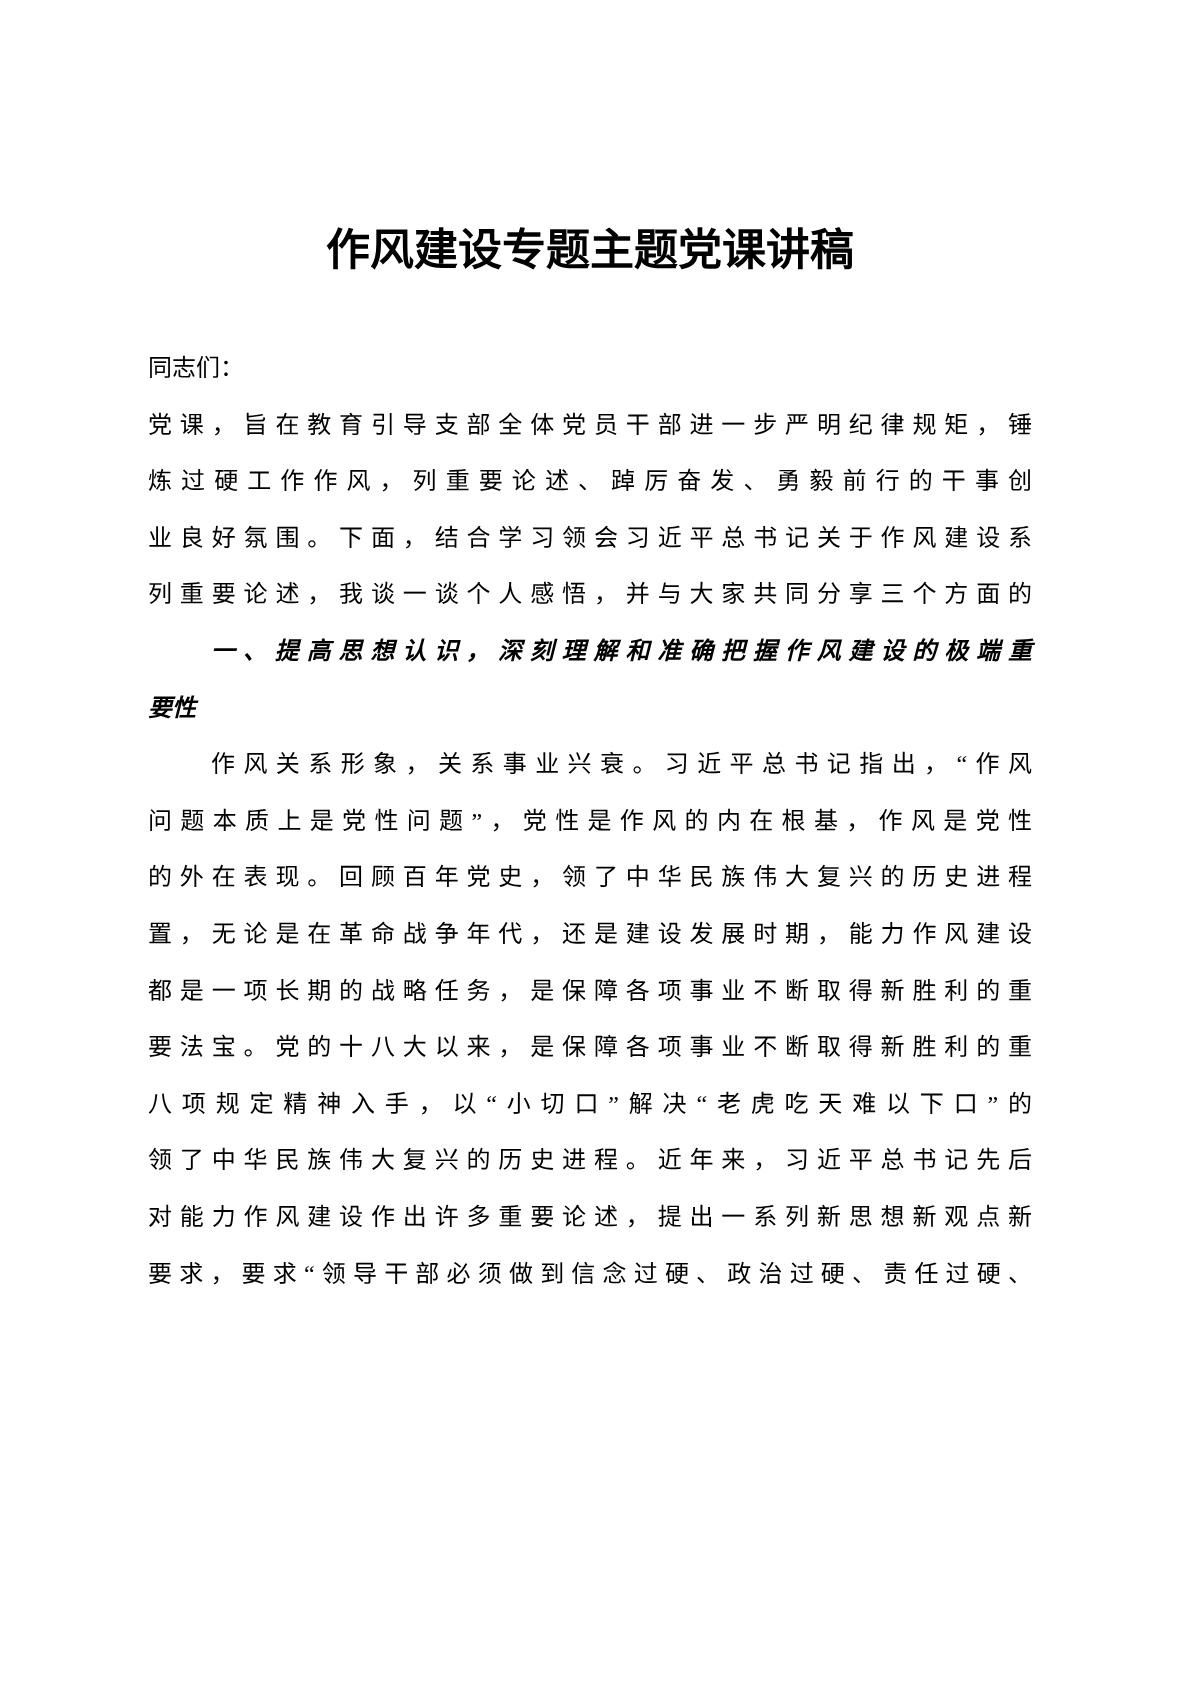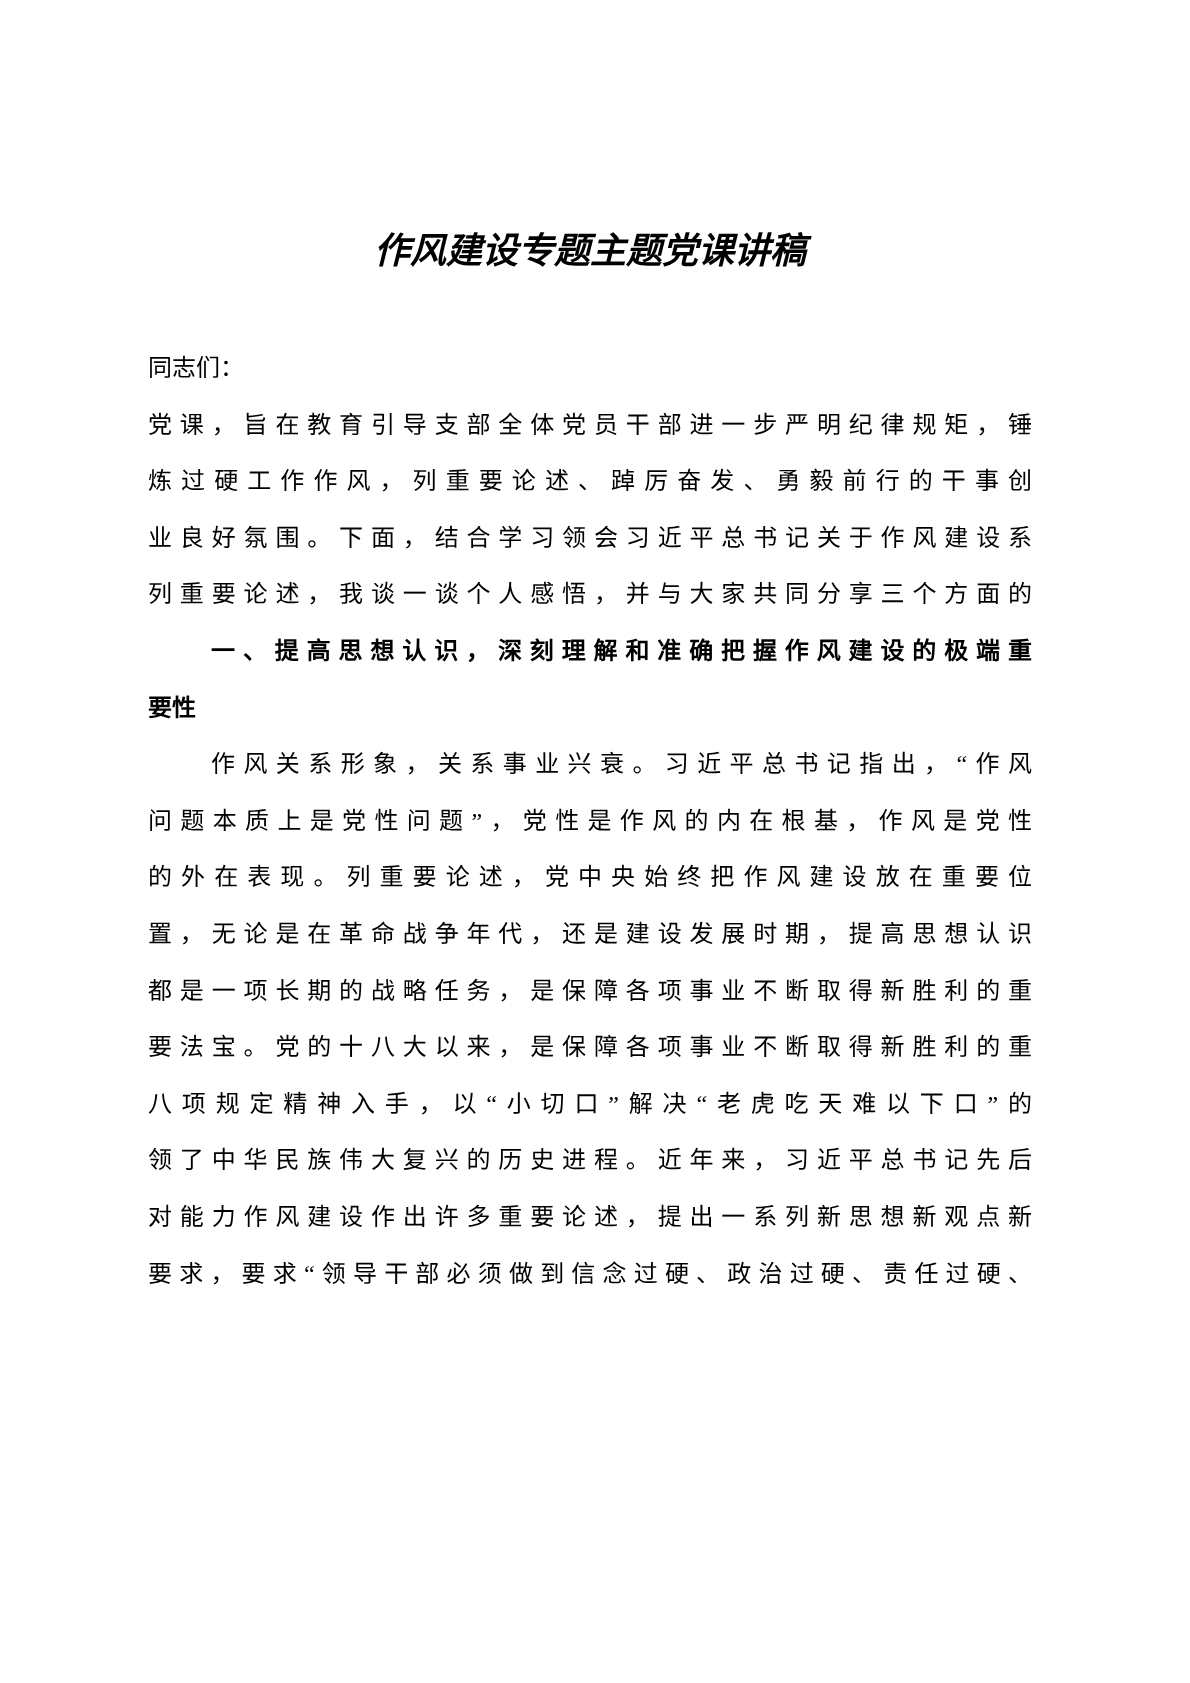--- a/index.html
+++ b/index.html
@@ -15,40 +15,40 @@
     color: #000000;
     font-family: "Liberation Serif", "DejaVu Serif", serif;
     overflow: hidden;
   }
   .doc-title {
     position: absolute;
     left: 148px;
     top: 223px;
     width: 884px;
     margin: 0;
-    font-size: 36px;
+    font-size: 44px;
     line-height: 56px;
     font-weight: bold;
     text-align: center;
     font-family: "Liberation Serif", "DejaVu Serif", serif;
     white-space: nowrap;
-    font-style: italic;
   }
   .doc-body {
     position: absolute;
     left: 148px;
     top: 340px;
     width: 884px;
     font-size: 24px;
     line-height: 56.6px;
   }
   .block { margin: 0; padding: 0; }
   .block.style-heading .line {
     font-family: "Liberation Sans", "DejaVu Sans", sans-serif;
     font-weight: bold;
+    font-style: italic;
   }
   .line {
     text-align: justify;
     text-align-last: justify;
     height: 56.6px;
     overflow: visible;
   }
   .line.flush {
     text-align: left;
     text-align-last: left;
@@ -72,22 +72,22 @@
         <div class="line">业良好氛围。下面，结合学习领会习近平总书记关于作风建设系</div>
         <div class="line">列重要论述，我谈一谈个人感悟，并与大家共同分享三个方面的</div>
       </div>
       <div class="block style-heading">
         <div class="line indent">一、提高思想认识，深刻理解和准确把握作风建设的极端重</div>
         <div class="line flush">要性</div>
       </div>
       <div class="block style-body">
         <div class="line indent">作风关系形象，关系事业兴衰。习近平总书记指出，“作风</div>
         <div class="line">问题本质上是党性问题”，党性是作风的内在根基，作风是党性</div>
-        <div class="line">的外在表现。列重要论述，党中央始终把作风建设放在重要位</div>
-        <div class="line">置，无论是在革命战争年代，还是建设发展时期，提高思想认识</div>
+        <div class="line">的外在表现。回顾百年党史，领了中华民族伟大复兴的历史进程</div>
+        <div class="line">置，无论是在革命战争年代，还是建设发展时期，能力作风建设</div>
         <div class="line">都是一项长期的战略任务，是保障各项事业不断取得新胜利的重</div>
         <div class="line">要法宝。党的十八大以来，是保障各项事业不断取得新胜利的重</div>
         <div class="line">八项规定精神入手，以“小切口”解决“老虎吃天难以下口”的</div>
         <div class="line">领了中华民族伟大复兴的历史进程。近年来，习近平总书记先后</div>
         <div class="line">对能力作风建设作出许多重要论述，提出一系列新思想新观点新</div>
         <div class="line">要求，要求“领导干部必须做到信念过硬、政治过硬、责任过硬、</div>
       </div>
     </div>
 </div>
 

